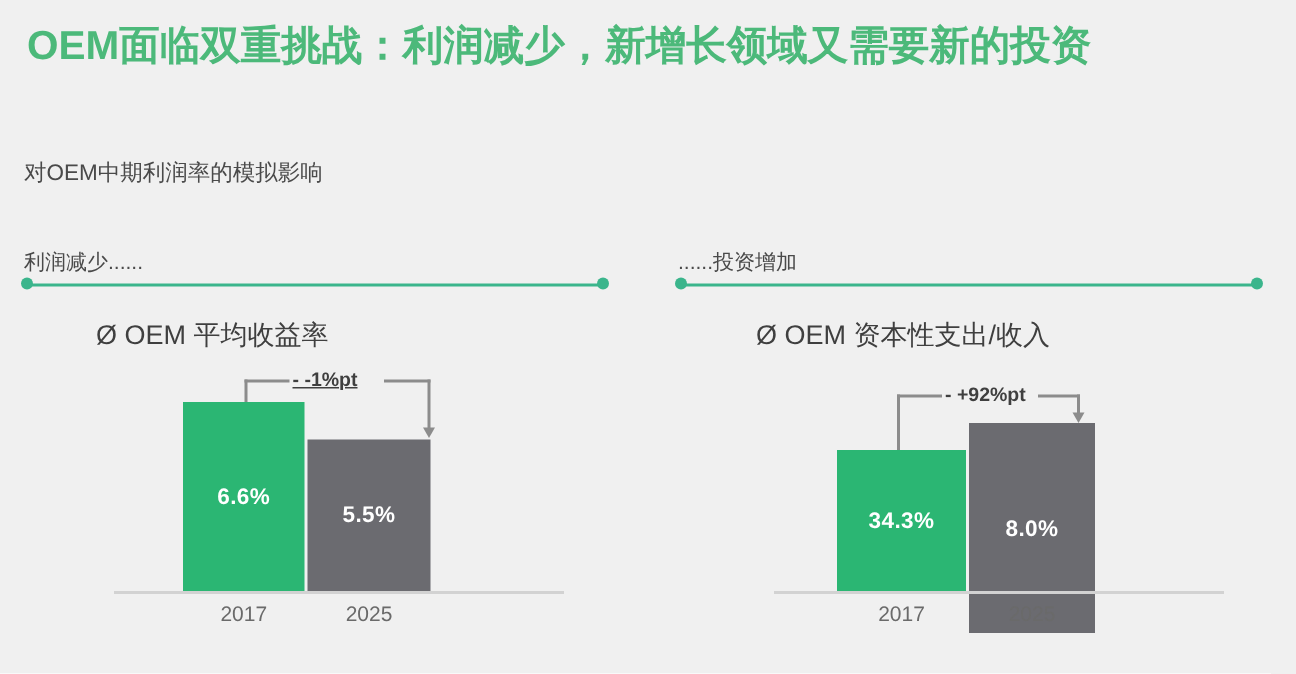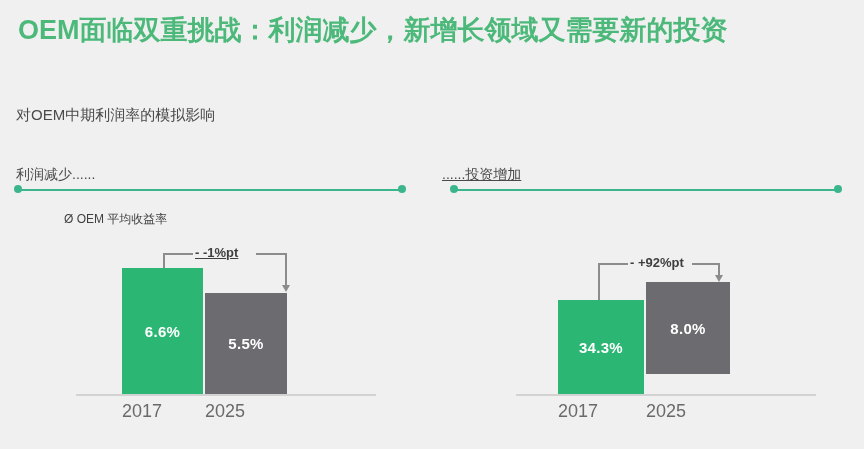--- a/index.html
+++ b/index.html
@@ -39,21 +39,21 @@
     font-weight: normal;
   }
 
   
   .sec-label {
     position: absolute;
     font-size: 14px;
     color: #4a4a4a;
   }
   .sec-label.left  { left: 16px;  top: 166px; text-align: right; }
-  .sec-label.right { left: 442px; top: 166px; text-decoration: underline; }
+  .sec-label.right { left: 452px; top: 166px; }
 
   .divider {
     position: absolute;
     height: 9px;
     top: 185px;
   }
   .divider.left  { left: 14px;  width: 392px; }
   .divider.right { left: 450px; width: 392px; }
   .divider .line {
     position: absolute;
@@ -76,21 +76,21 @@
 
   
   .panel { position: absolute; top: 205px; height: 230px; }
   .panel.left  { left: 40px;  width: 380px; }
   .panel.right { left: 480px; width: 380px; }
 
   .panel-title {
     position: absolute;
     left: 24px;
     top: 6px;
-    font-size: 12px;
+    font-size: 18px;
     color: #3f3f3f;
     white-space: nowrap;
   }
 
   
   .axis {
     position: absolute;
     left: 36px;
     width: 300px;
     top: 189px;
@@ -108,23 +108,23 @@
   .bar-value {
     font-size: 15px;
     font-weight: bold;
     color: #ffffff;
     letter-spacing: 0.3px;
   }
 
   .tick {
     position: absolute;
     top: 196px;
-    font-size: 18px;
+    font-size: 14px;
     color: #6a6a6a;
-    text-align: left;
+    text-align: center;
   }
 
   
   .delta { position: absolute; }
   .delta .seg {
     position: absolute;
     background: #8c8c8c;
   }
   .delta .label {
     position: absolute;
@@ -190,35 +190,36 @@
     </div>
 
     <div class="axis"></div>
 
     <div class="tick" style="left:82px; width:81px;">2017</div>
     <div class="tick" style="left:165px; width:82px;">2025</div>
   </div>
 
   <div class="panel right">
 
+    <div class="panel-title">Ø OEM 资本性支出/收入</div>
 
     <div class="delta" style="left:0;top:0;width:380px;height:110px;">
 
       <div class="seg" style="left:118px; top:58px; width:1.5px; height:37px;"></div>
       <div class="seg" style="left:118px; top:58px; width:30px; height:1.5px;"></div>
       <div class="label" style="left:150px; top:50px;">-  +92%pt</div>
       <div class="seg" style="left:212px; top:58px; width:28px; height:1.5px;"></div>
       <div class="seg" style="left:238px; top:58px; width:1.5px; height:13px;"></div>
       <div class="arrowhead" style="left:235px; top:70px;"></div>
     </div>
 
     <div class="bar-inner bar-green" style="left:78px; top:95px; width:86px; height:94px;">
       <span class="bar-value">34.3%</span>
     </div>
-    <div class="bar-inner bar-grey" style="left:166px; top:77px; width:84px; height:92px;">
+    <div class="bar-inner bar-grey" style="left:166px; top:77px; width:84px; height:140px;">
       <span class="bar-value">8.0%</span>
     </div>
 
     <div class="axis"></div>
 
     <div class="tick" style="left:78px; width:86px;">2017</div>
     <div class="tick" style="left:166px; width:84px;">2025</div>
   </div>
 
 </div>

